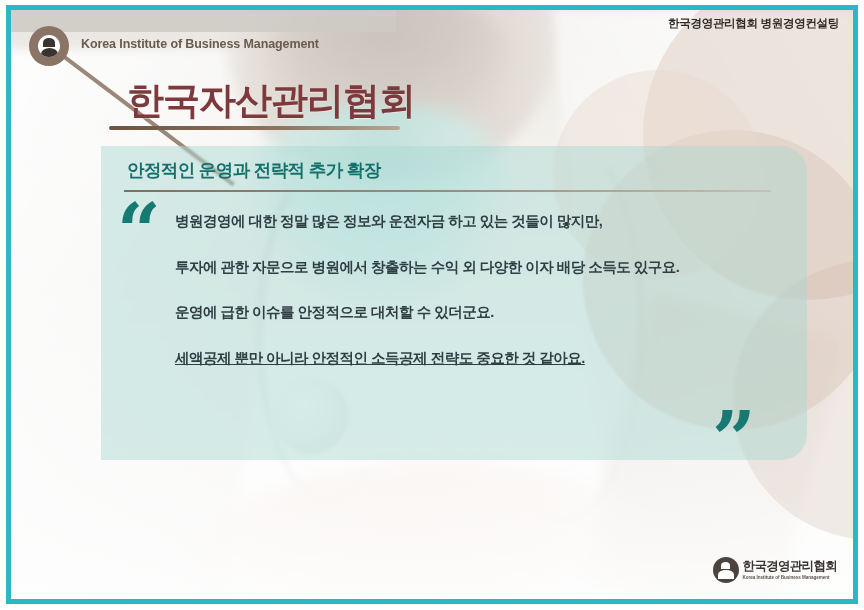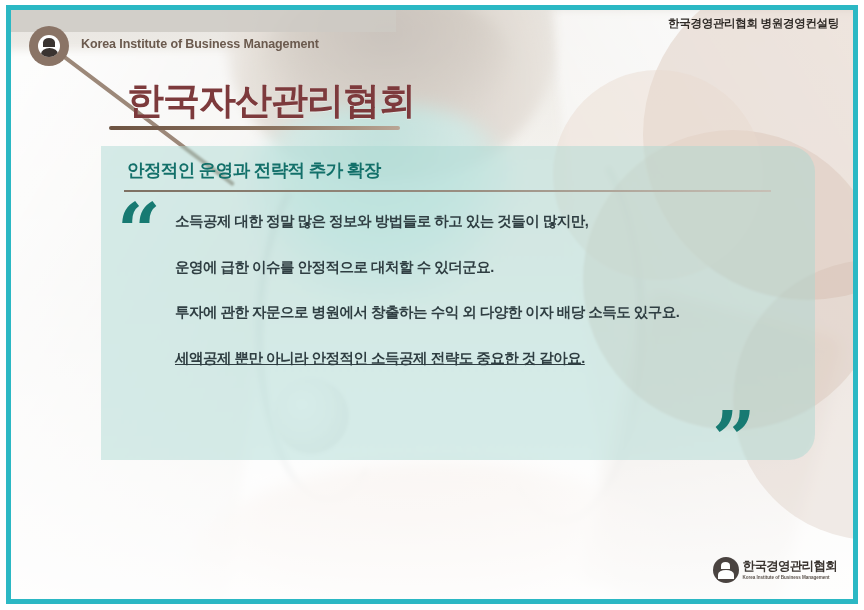--- a/index.html
+++ b/index.html
@@ -150,21 +150,20 @@
     font-size:37px;font-weight:700;letter-spacing:-1px;
     color:#7d3a3c;
     text-shadow:0 1px 0 rgba(255,255,255,.35);
   }
   
   .card{
     position:absolute;left:90px;top:136px;width:706px;height:314px;
     background:rgba(166,214,208,.45);
     border-radius:0 26px 26px 0;
     backdrop-filter:blur(1px);
-    padding-left:8px;
   }
   .subtitle{
     position:absolute;left:26px;top:12px;
     font-size:17.5px;font-weight:700;color:#13706a;letter-spacing:-.6px;
   }
   .sub-rule{
     position:absolute;left:23px;top:44px;width:647px;height:2px;
     background:linear-gradient(90deg,#7e7163 0%,#9b9083 55%,#c7c0b6 100%);
   }
   .qmark{
@@ -251,23 +250,23 @@
       <div class="brand-name">Korea Institute of Business Management</div>
     </div>
 
     <div class="main-title">한국자산관리협회</div>
 
     <div class="card">
       <div class="subtitle">안정적인 운영과 전략적 추가 확장</div>
       <div class="sub-rule"></div>
       <div class="qmark qopen">“</div>
       <div class="lines">
-        <div class="line">소득공제 대한 정말 많은 정보와 방법들로 하고 있는 것들이 많지만,</div>
+        <div class="line">병원경영에 대한 정말 많은 정보와 운전자금 하고 있는 것들이 많지만,</div>
+        <div class="line">투자에 관한 자문으로 병원에서 창출하는 수익 외 다양한 이자 배당 소득도 있구요.</div>
         <div class="line">운영에 급한 이슈를 안정적으로 대처할 수 있더군요.</div>
-        <div class="line">투자에 관한 자문으로 병원에서 창출하는 수익 외 다양한 이자 배당 소득도 있구요.</div>
         <div class="line">세액공제 뿐만 아니라 안정적인 소득공제 전략도 중요한 것 같아요.</div>
       </div>
       <div class="qmark qclose">”</div>
     </div>
 
     <div class="footer">
       <div class="flogo">
         <div class="fmark circle"></div>
         <div class="ftext">
           <span class="fko">한국경영관리협회</span>

